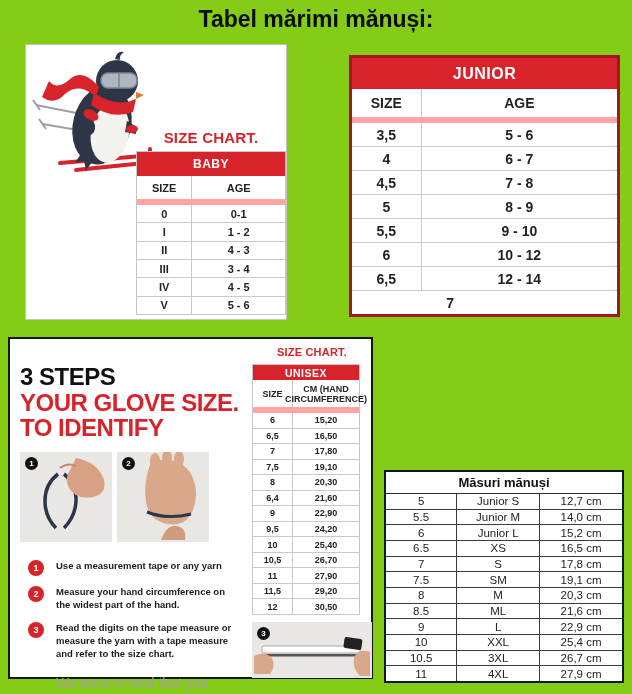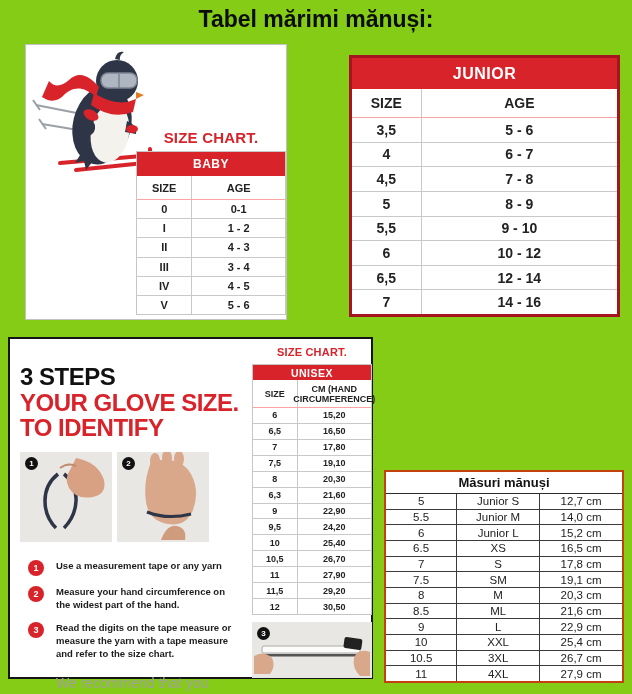--- a/index.html
+++ b/index.html
@@ -2,21 +2,21 @@
 <html><head>
 <meta charset="utf-8">
 <style>
   html,body{margin:0;padding:0;background:#fff;font-family:"Liberation Sans",sans-serif;-webkit-font-smoothing:antialiased;}
   .canvas{position:relative;width:632px;height:694px;background:#84cc16;overflow:hidden;color:#1a1a1a;}
   .page-title{position:absolute;top:6px;left:0;width:100%;text-align:center;font-size:23px;font-weight:bold;color:#0d0d0d;}
 
   
   .rtable{background:#fff;border:1px solid #c6c6c6;display:flex;flex-direction:column;box-sizing:border-box;}
   .rtable .thead{background:#d8232a;color:#fff;font-weight:bold;display:flex;align-items:center;justify-content:center;letter-spacing:.5px;}
-  .rtable .tcolhead{display:flex;font-weight:bold;border-bottom:1px solid #fca5a5;}
+  .rtable .tcolhead{display:flex;font-weight:bold;border-bottom:6px solid #fca5a5;}
   .rtable .tcolhead .tcell{display:flex;align-items:center;justify-content:center;text-align:center;}
   .rtable .tbody{display:flex;flex-direction:column;flex:1;}
   .rtable .trow{display:flex;flex:1;border-bottom:1px solid #c9c9c9;}
   .rtable .trow:last-child{border-bottom:none;}
   .rtable .tcell{display:flex;align-items:center;justify-content:center;font-weight:bold;color:#222;}
   .rtable .tcell + .tcell{border-left:1px solid #c9c9c9;}
   .sc-label{color:#d8232a;font-weight:bold;text-align:center;letter-spacing:.2px;}
 
   
   .box-baby{position:absolute;left:25px;top:44px;width:262px;height:276px;border:1px solid #c2c2c2;background:#fff;box-sizing:border-box;}
@@ -48,30 +48,30 @@
   .badge{position:absolute;left:5px;top:5px;width:13px;height:13px;border-radius:50%;background:#111;color:#fff;font-size:8px;font-weight:bold;display:flex;align-items:center;justify-content:center;}
   .steps-list{margin-top:17px;}
   .step{display:flex;margin-bottom:9px;}
   .step-num{flex:0 0 16px;height:16px;border-radius:50%;background:#d8232a;color:#fff;font-size:9px;font-weight:bold;display:flex;align-items:center;justify-content:center;margin-right:12px;margin-left:8px;margin-top:1px;}
   .step-text{font-size:9.5px;font-weight:bold;line-height:1.4;color:#1c1c1c;width:182px;}
   .steps-note{margin-left:36px;margin-top:12px;font-size:14px;line-height:1.45;color:#a3a09d;width:180px;}
 
   
   .unisex-col{position:absolute;left:242px;top:5px;width:120px;}
   .unisex-sc{font-size:11px;margin-top:2px;}
-  .unisex-table{margin-top:6px;width:120px;height:251px;}
+  .unisex-table{margin-top:6px;width:108px;height:251px;}
   .unisex-table .thead{height:15px;font-size:10.5px;flex:0 0 15px;}
   .unisex-table .tcolhead{height:27px;flex:0 0 27px;font-size:7.5px;}
   .unisex-table .tcell{font-size:9px;}
   .unisex-table .tcell:first-child{width:37%;}
   .unisex-table .tcell:last-child{width:63%;padding:0 2px;box-sizing:border-box;}
   .photo-tape{position:relative;width:120px;height:56px;background:#e9e7e3;margin-top:7px;overflow:hidden;}
 
   
-  .box-masuri{position:absolute;left:384px;top:470px;width:240px;height:213px;border:2px solid #c2410c;background:#fff;box-sizing:border-box;display:flex;flex-direction:column;}
+  .box-masuri{position:absolute;left:384px;top:470px;width:240px;height:213px;border:2px solid #0f172a;background:#fff;box-sizing:border-box;display:flex;flex-direction:column;}
   .masuri-head{flex:0 0 21px;display:flex;align-items:center;justify-content:center;font-size:13px;font-weight:bold;border-bottom:1px solid #2b2b2b;color:#111;}
   .box-masuri .tbody{display:flex;flex-direction:column;flex:1;}
   .box-masuri .trow{display:flex;flex:1;border-bottom:1px solid #3a3a3a;}
   .box-masuri .trow:last-child{border-bottom:none;}
   .box-masuri .tcell{display:flex;align-items:center;justify-content:center;font-size:11.5px;color:#222;}
   .box-masuri .tcell + .tcell{border-left:1px solid #3a3a3a;}
   .box-masuri .tcell:nth-child(1){width:30%;}
   .box-masuri .tcell:nth-child(2){width:35%;}
   .box-masuri .tcell:nth-child(3){width:35%;}
 </style>
@@ -171,21 +171,20 @@
         <div class="trow">
           <div class="tcell">6</div>
           <div class="tcell">10 - 12</div>
         </div>
         <div class="trow">
           <div class="tcell">6,5</div>
           <div class="tcell">12 - 14</div>
         </div>
         <div class="trow">
           <div class="tcell">7</div>
-          <div class="tcell">14 - 16</div>
         </div>
       </div>
   </div>
 
   <div class="box-steps">
     <div class="steps-left">
       <div class="steps-heading">
         <div class="hl-black">3 STEPS</div>
         <div class="hl-red">YOUR GLOVE SIZE.</div>
         <div class="hl-red">TO IDENTIFY</div>
@@ -254,21 +253,21 @@
             </div>
             <div class="trow">
               <div class="tcell">7,5</div>
               <div class="tcell">19,10</div>
             </div>
             <div class="trow">
               <div class="tcell">8</div>
               <div class="tcell">20,30</div>
             </div>
             <div class="trow">
-              <div class="tcell">6,3</div>
+              <div class="tcell">6,4</div>
               <div class="tcell">21,60</div>
             </div>
             <div class="trow">
               <div class="tcell">9</div>
               <div class="tcell">22,90</div>
             </div>
             <div class="trow">
               <div class="tcell">9,5</div>
               <div class="tcell">24,20</div>
             </div>

